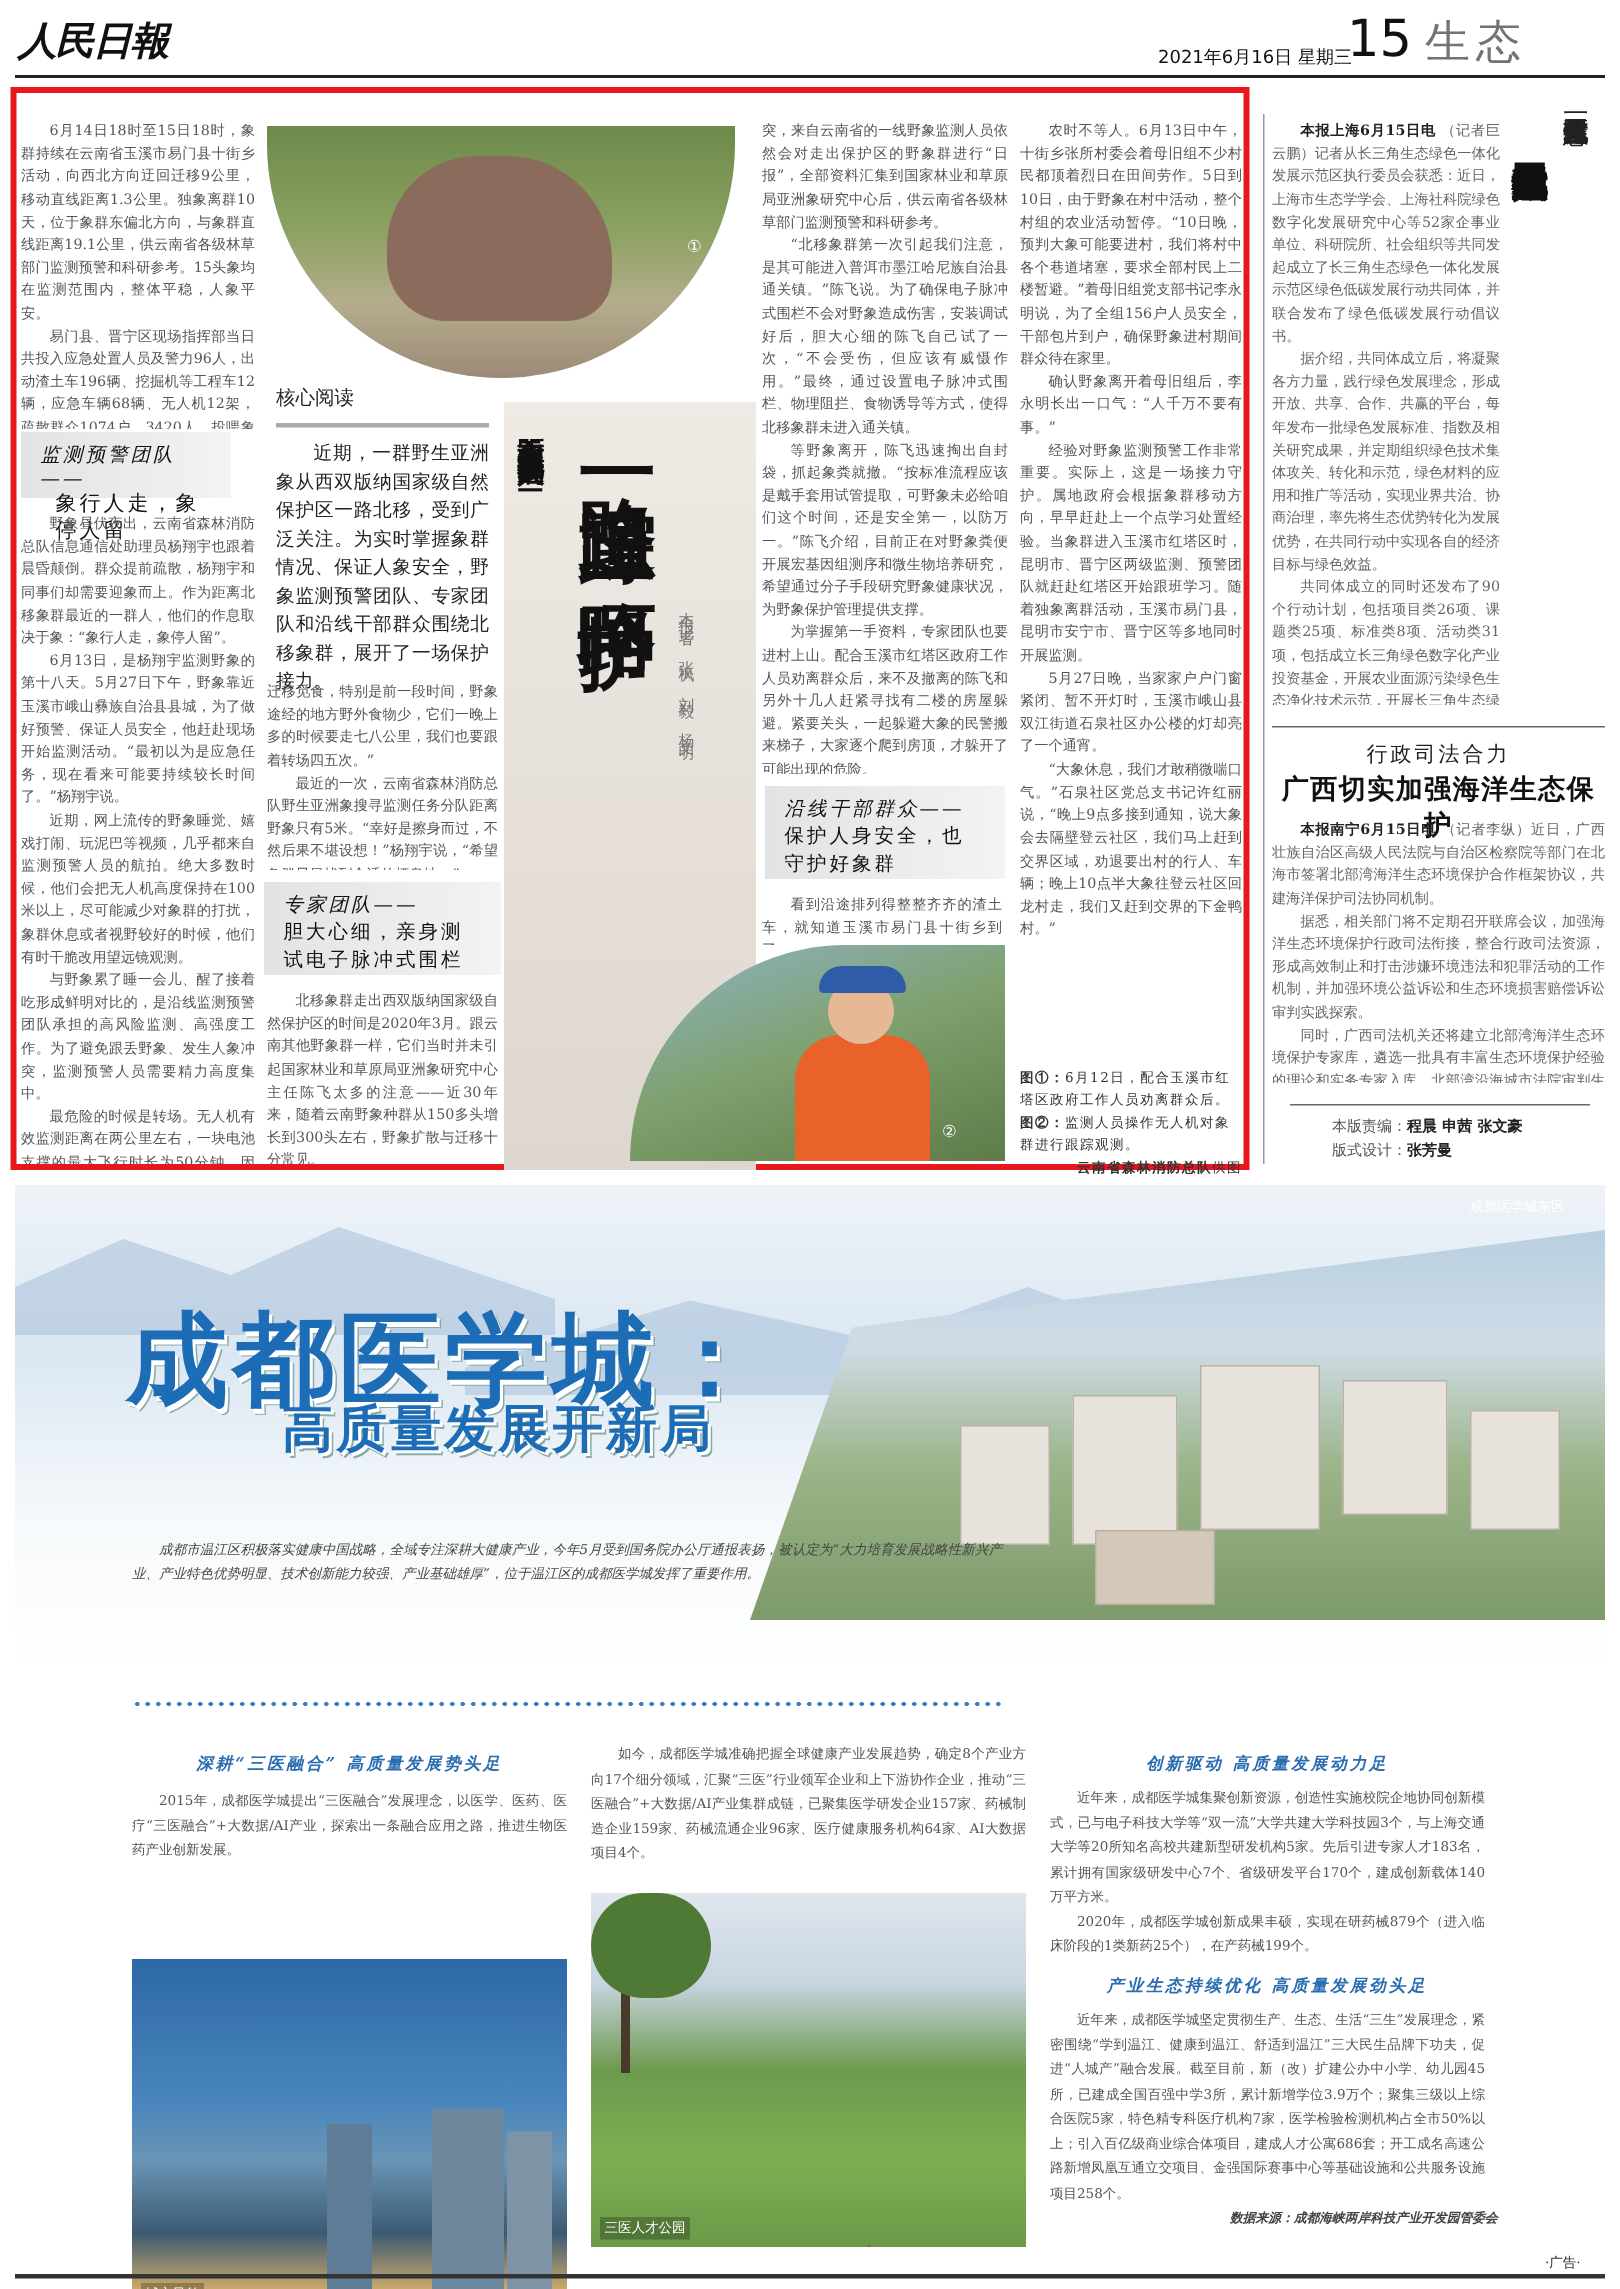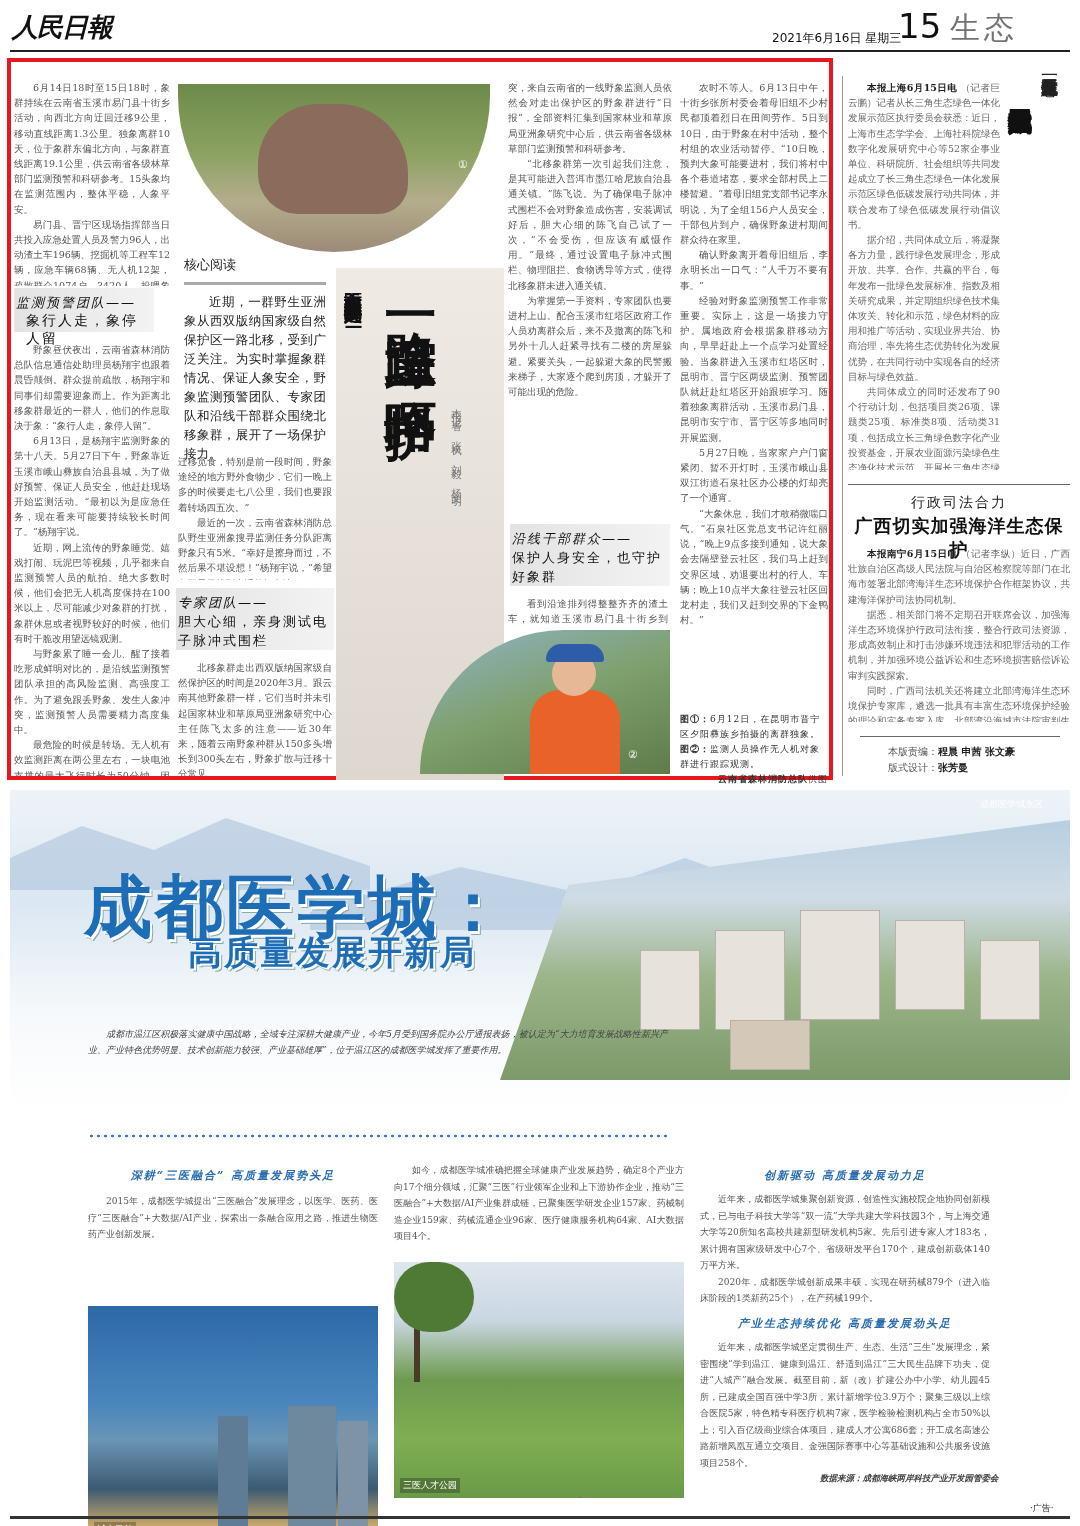--- a/index.html
+++ b/index.html
@@ -17,21 +17,21 @@
 .elephant{left:80px;top:20px;width:150px;height:110px;background:#8a6b5c;border-radius:60px 70px 30px 40px}
 .kicker{font-family:"DejaVu Sans",sans-serif;font-size:13px;color:#222}
 .rule-gray{height:3px;background:#aaa}
 .lead{font-family:"DejaVu Sans",sans-serif;font-size:12.5px;line-height:19px;color:#222;text-align:justify}
 .lead p{text-indent:2em}
 .headline-band{left:336px;top:268px;width:168px;height:512px;background:linear-gradient(180deg,#efeae4 0%,#ded7d0 100%)}
 .vert{writing-mode:vertical-rl;text-orientation:upright}
 .sub-vert{left:342px;top:278px;font-size:18px;line-height:22px;color:#111;font-weight:bold;letter-spacing:1px}
 .main-vert{left:382px;top:288px;font-size:52px;line-height:58px;font-family:"DejaVu Sans",sans-serif;font-weight:bold;color:#111;letter-spacing:2px}
 .byline-vert{left:450px;top:400px;font-size:10.5px;line-height:14px;color:#777;letter-spacing:4px}
-.boxhead{background:linear-gradient(90deg,#e3e3e3,#f3f3f3);padding:6px 2px;font-family:"DejaVu Sans",sans-serif;color:#111}
+.boxhead{background:linear-gradient(90deg,#e3e3e3,#f3f3f3);padding:6px 13px;font-family:"DejaVu Sans",sans-serif;color:#111}
 .boxhead .k{font-size:13px;font-family:"DejaVu Serif",serif;font-style:italic;letter-spacing:2px}
 .boxhead .t{font-size:14px;letter-spacing:2px}
 .photo-man{left:420px;top:630px;width:250px;height:144px;border-radius:150px 0 0 0;background:linear-gradient(160deg,#8fb3c8 0%,#7ea06c 50%,#5e7b48 100%);overflow:hidden}
 .man-body{left:110px;top:60px;width:90px;height:90px;background:#e8622a;border-radius:30px 30px 0 0}
 .man-head{left:132px;top:22px;width:44px;height:44px;background:#e7b896;border-radius:50%}
 .man-cap{left:126px;top:14px;width:58px;height:18px;background:#2f5ca8;border-radius:20px 20px 4px 4px}
 .caption{font-size:9px;line-height:15px;color:#333;letter-spacing:1px}
 .caption b{font-weight:bold}
 .right-vert-sub{left:1040px;top:66px;font-family:"DejaVu Sans",sans-serif;font-size:17px;line-height:19px;color:#222}
 .right-vert-main{left:1006px;top:90px;font-size:24px;line-height:28px;color:#111;font-weight:bold}
@@ -114,20 +114,21 @@
 </div>
 
 <div class="abs headline-band"></div>
 <div class="abs vert sub-vert">距离云南亚洲象北移象群最近的人——</div>
 <div class="abs vert main-vert">一路追踪 一路呵护</div>
 <div class="abs vert byline-vert">本报记者 张枫 刘毅 杨文明</div>
 
 <div class="abs col" style="left:508px;top:80px;width:164px;height:436px">
   <p style="text-indent:0">突，来自云南省的一线野象监测人员依然会对走出保护区的野象群进行“日报”，全部资料汇集到国家林业和草原局亚洲象研究中心后，供云南省各级林草部门监测预警和科研参考。</p>
   <p>“北移象群第一次引起我们注意，是其可能进入普洱市墨江哈尼族自治县通关镇。”陈飞说。为了确保电子脉冲式围栏不会对野象造成伤害，安装调试好后，胆大心细的陈飞自己试了一次，“不会受伤，但应该有威慑作用。”最终，通过设置电子脉冲式围栏、物理阻拦、食物诱导等方式，使得北移象群未进入通关镇。</p>
+  <p>等野象离开，陈飞迅速掏出自封袋，抓起象粪就撤。“按标准流程应该是戴手套用试管提取，可野象未必给咱们这个时间，还是安全第一，以防万一。”陈飞介绍，目前正在对野象粪便开展宏基因组测序和微生物培养研究，希望通过分子手段研究野象健康状况，为野象保护管理提供支撑。</p>
   <p>为掌握第一手资料，专家团队也要进村上山。配合玉溪市红塔区政府工作人员劝离群众后，来不及撤离的陈飞和另外十几人赶紧寻找有二楼的房屋躲避。紧要关头，一起躲避大象的民警搬来梯子，大家逐个爬到房顶，才躲开了可能出现的危险。</p>
 
 </div>
 <div class="abs boxhead" style="left:510px;top:524px;width:160px;height:62px">
   <div class="k">沿线干部群众——</div>
   <div class="t" style="font-size:13px;line-height:19px">保护人身安全，也守护好象群</div>
 </div>
 <div class="abs col" style="left:508px;top:596px;width:160px;height:34px">
   <p>看到沿途排列得整整齐齐的渣土车，就知道玉溪市易门县十街乡到了。</p>
 </div>
@@ -141,21 +142,21 @@
 
 <div class="abs col" style="left:680px;top:80px;width:148px;height:628px">
   <p>农时不等人。6月13日中午，十街乡张所村委会着母旧组不少村民都顶着烈日在田间劳作。5日到10日，由于野象在村中活动，整个村组的农业活动暂停。“10日晚，预判大象可能要进村，我们将村中各个巷道堵塞，要求全部村民上二楼暂避。”着母旧组党支部书记李永明说，为了全组156户人员安全，干部包片到户，确保野象进村期间群众待在家里。</p>
   <p>确认野象离开着母旧组后，李永明长出一口气：“人千万不要有事。”</p>
   <p>经验对野象监测预警工作非常重要。实际上，这是一场接力守护。属地政府会根据象群移动方向，早早赶赴上一个点学习处置经验。当象群进入玉溪市红塔区时，昆明市、晋宁区两级监测、预警团队就赶赴红塔区开始跟班学习。随着独象离群活动，玉溪市易门县，昆明市安宁市、晋宁区等多地同时开展监测。</p>
   <p>5月27日晚，当家家户户门窗紧闭、暂不开灯时，玉溪市峨山县双江街道石泉社区办公楼的灯却亮了一个通宵。</p>
   <p>“大象休息，我们才敢稍微喘口气。”石泉社区党总支书记许红丽说，“晚上9点多接到通知，说大象会去隔壁登云社区，我们马上赶到交界区域，劝退要出村的行人、车辆；晚上10点半大象往登云社区回龙村走，我们又赶到交界的下金鸭村。”</p>
 
 </div>
 <div class="abs caption" style="left:680px;top:712px;width:148px">
-  <div><b>图①：</b><span>6月12日，在昆明市晋宁区夕阳彝族乡拍摄的离群独象。</span></div>
+  <div><b>图①：</b><span>6月12日，配合玉溪市红塔区政府工作人员劝离群众后。</span></div>
   <div><b>图②：</b><span>监测人员操作无人机对象群进行跟踪观测。</span></div>
   <div style="text-align:right"><b>云南省森林消防总队</b><span>供图</span></div>
 </div>
 
 <div class="abs" style="left:842px;top:76px;width:1px;height:700px;background:#999"></div>
 <div class="abs vert right-vert-sub">长三角生态绿色一体化发展示范区</div>
 <div class="abs vert right-vert-main">成立绿色低碳发展行动共同体</div>
 <div class="abs col right-col" style="height:390px;color:#666">
   <p><b style="color:#222">本报上海6月15日电</b> <span>（记者巨云鹏）</span><span>记者从长三角生态绿色一体化发展示范区执行委员会获悉：近日，上海市生态学学会、上海社科院绿色数字化发展研究中心等52家企事业单位、科研院所、社会组织等共同发起成立了长三角生态绿色一体化发展示范区绿色低碳发展行动共同体，并联合发布了绿色低碳发展行动倡议书。</span></p>
   <p>据介绍，共同体成立后，将凝聚各方力量，践行绿色发展理念，形成开放、共享、合作、共赢的平台，每年发布一批绿色发展标准、指数及相关研究成果，并定期组织绿色技术集体攻关、转化和示范，绿色材料的应用和推广等活动，实现业界共治、协商治理，率先将生态优势转化为发展优势，在共同行动中实现各自的经济目标与绿色效益。</p>

